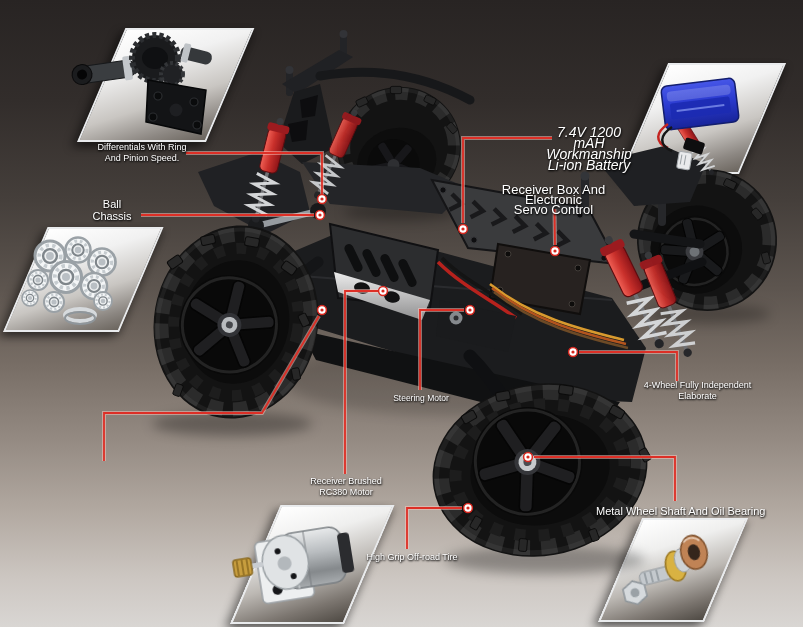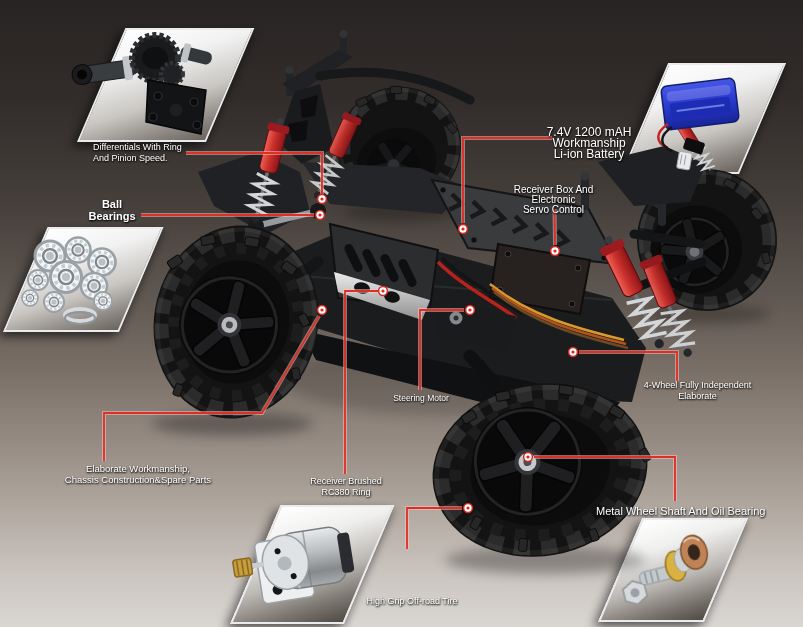--- a/index.html
+++ b/index.html
@@ -20,21 +20,21 @@
     background:linear-gradient(160deg,#ffffff 0%,#efefee 28%,#bcb8b3 58%,#7c7670 82%,#4f4a44 100%);
   }
   #art{position:absolute;left:0;top:0;z-index:2;pointer-events:none;}
   .label{
     position:absolute;z-index:3;color:#ffffff;text-align:center;
     text-shadow:0 1px 2px rgba(0,0,0,.9),1px 1px 2px rgba(0,0,0,.65);
     font-size:9px;line-height:10.5px;letter-spacing:0;
   }
   .label span{display:block;}
   .label.left{text-align:left;}
-  .label.bold{font-weight:bold;}
+  .label.bold{font-weight:normal;}
   .label.nowrap span{white-space:nowrap;}
 </style>
 </head>
 <body>
 
 <div id="stage">
 
   <div class="inset" style="left:77px;top:28px;width:125px;height:110px;"></div>
   <div class="inset" style="left:3px;top:227px;width:112px;height:101px;"></div>
   <div class="inset" style="left:621px;top:63px;width:114px;height:107px;"></div>
@@ -493,52 +493,48 @@
           <circle r="4.4" fill="#ffffff" stroke="#d8281f" stroke-width="1.5"></circle>
           <circle r="1.6" fill="#d8281f"></circle>
         </g>
       <g transform="translate(528,457)">
           <circle r="4.4" fill="#ffffff" stroke="#d8281f" stroke-width="1.5"></circle>
           <circle r="1.6" fill="#d8281f"></circle>
         </g>
     </g>
   </svg>
 
-  <div class="label left" style="left:93px;top:142px;width:98px;">
+  <div class="label left" style="left:93px;top:142px;width:98px;text-align:center;">
     <span>Differentials With Ring</span>
     <span>And Pinion Speed.</span>
   </div>
   <div class="label bold" style="left:80px;top:198px;width:64px;font-size:11px;line-height:12px;">
     <span>Ball</span>
-    <span>Bearings</span>
-  </div>
-  <div class="label" style="left:541px;top:127px;width:96px;font-size:12px;line-height:11px;">
+    <span>Chassis</span>
+  </div>
+  <div class="label" style="left:541px;top:127px;width:96px;font-size:14px;line-height:11px;font-style:italic;">
     <span>7.4V 1200 mAH</span>
     <span>Workmanship</span>
     <span>Li-ion Battery</span>
   </div>
-  <div class="label" style="left:493px;top:185px;width:121px;font-size:10px;line-height:10px;">
+  <div class="label" style="left:493px;top:185px;width:121px;font-size:13px;line-height:10px;">
     <span>Receiver Box And Electronic</span>
     <span>Servo Control</span>
   </div>
   <div class="label" style="left:378px;top:393px;width:86px;font-size:8.5px;">
     <span>Steering Motor</span>
   </div>
   <div class="label" style="left:636px;top:380px;width:123px;">
     <span>4-Wheel Fully Independent</span>
     <span>Elaborate</span>
   </div>
-  <div class="label" style="left:40px;top:464px;width:196px;font-size:9.5px;">
-    <span>Elaborate Workmanship,</span>
-    <span>Chassis Construction&amp;Spare Parts</span>
-  </div>
   <div class="label" style="left:299px;top:476px;width:94px;">
     <span>Receiver Brushed</span>
-    <span>RC380 Ring</span>
-  </div>
-  <div class="label nowrap" style="left:352px;top:552px;width:120px;margin-top:44px;">
+    <span>RC380 Motor</span>
+  </div>
+  <div class="label nowrap" style="left:352px;top:552px;width:120px;">
     <span>High Grip Off-road Tire</span>
   </div>
   <div class="label nowrap" style="left:596px;top:506px;width:160px;font-size:11px;">
     <span>Metal Wheel Shaft And Oil Bearing</span>
   </div>
 
 </div>
 
 </body></html>

